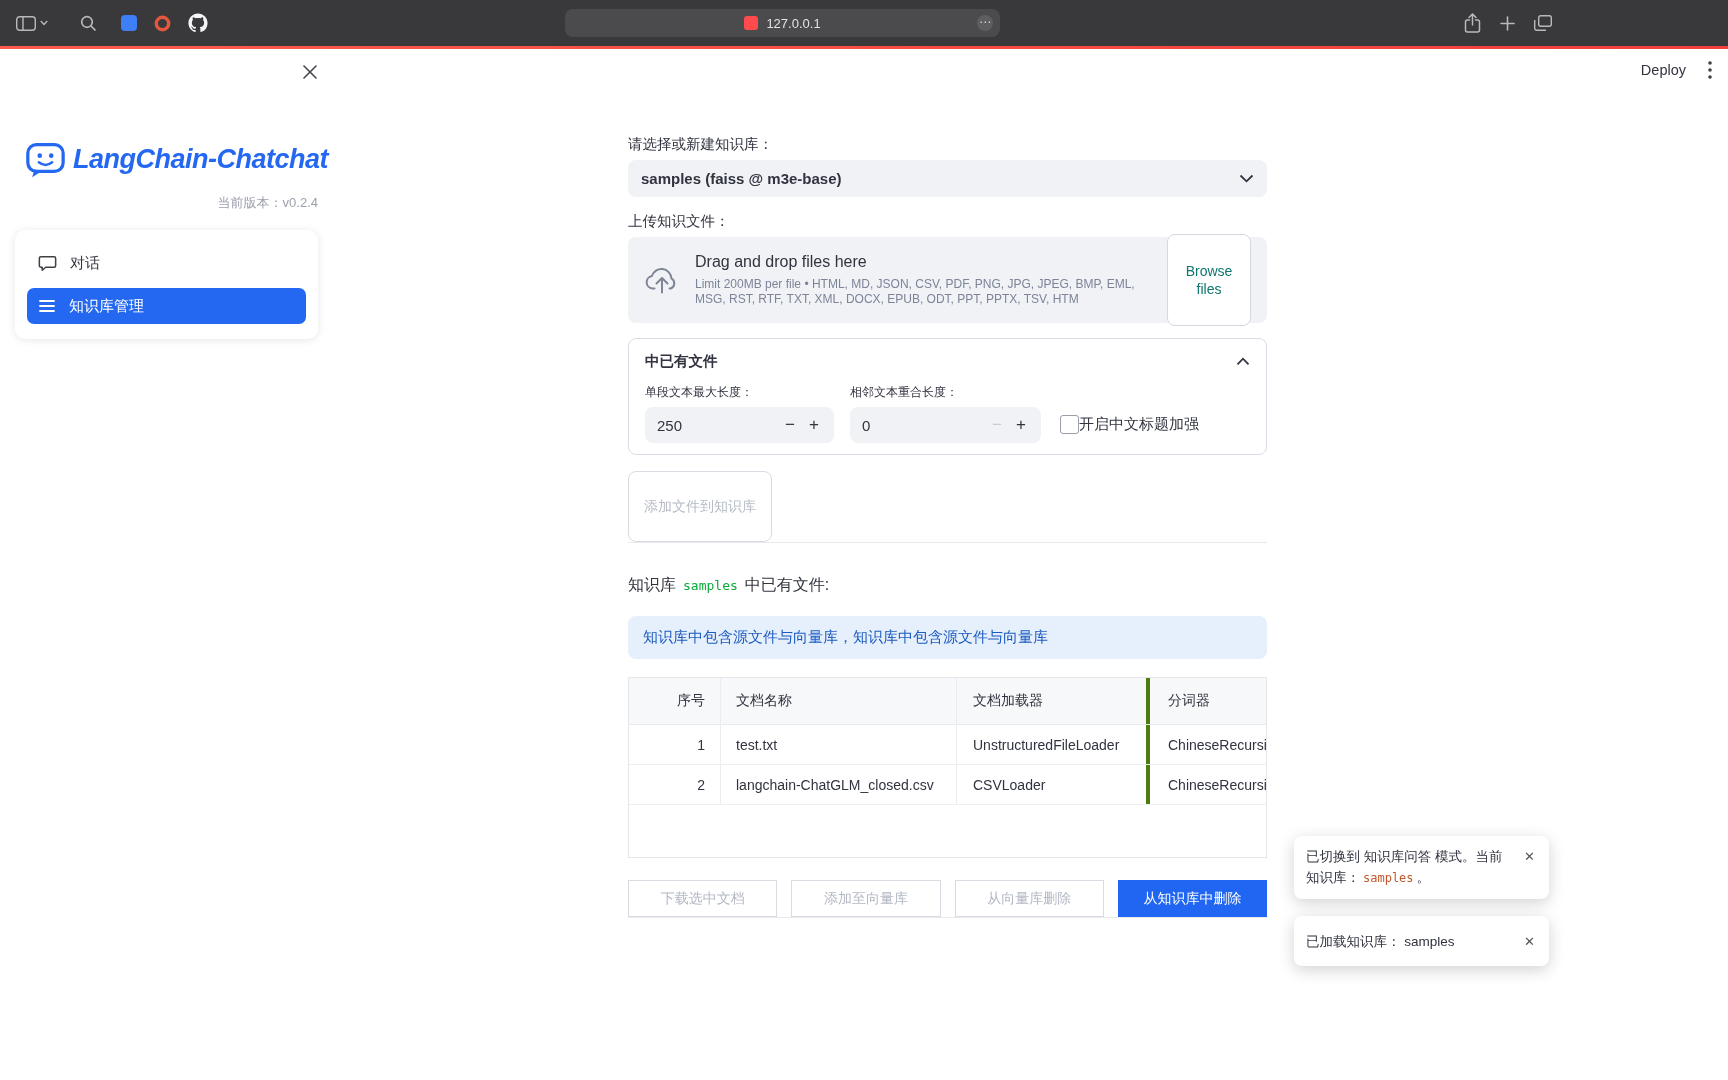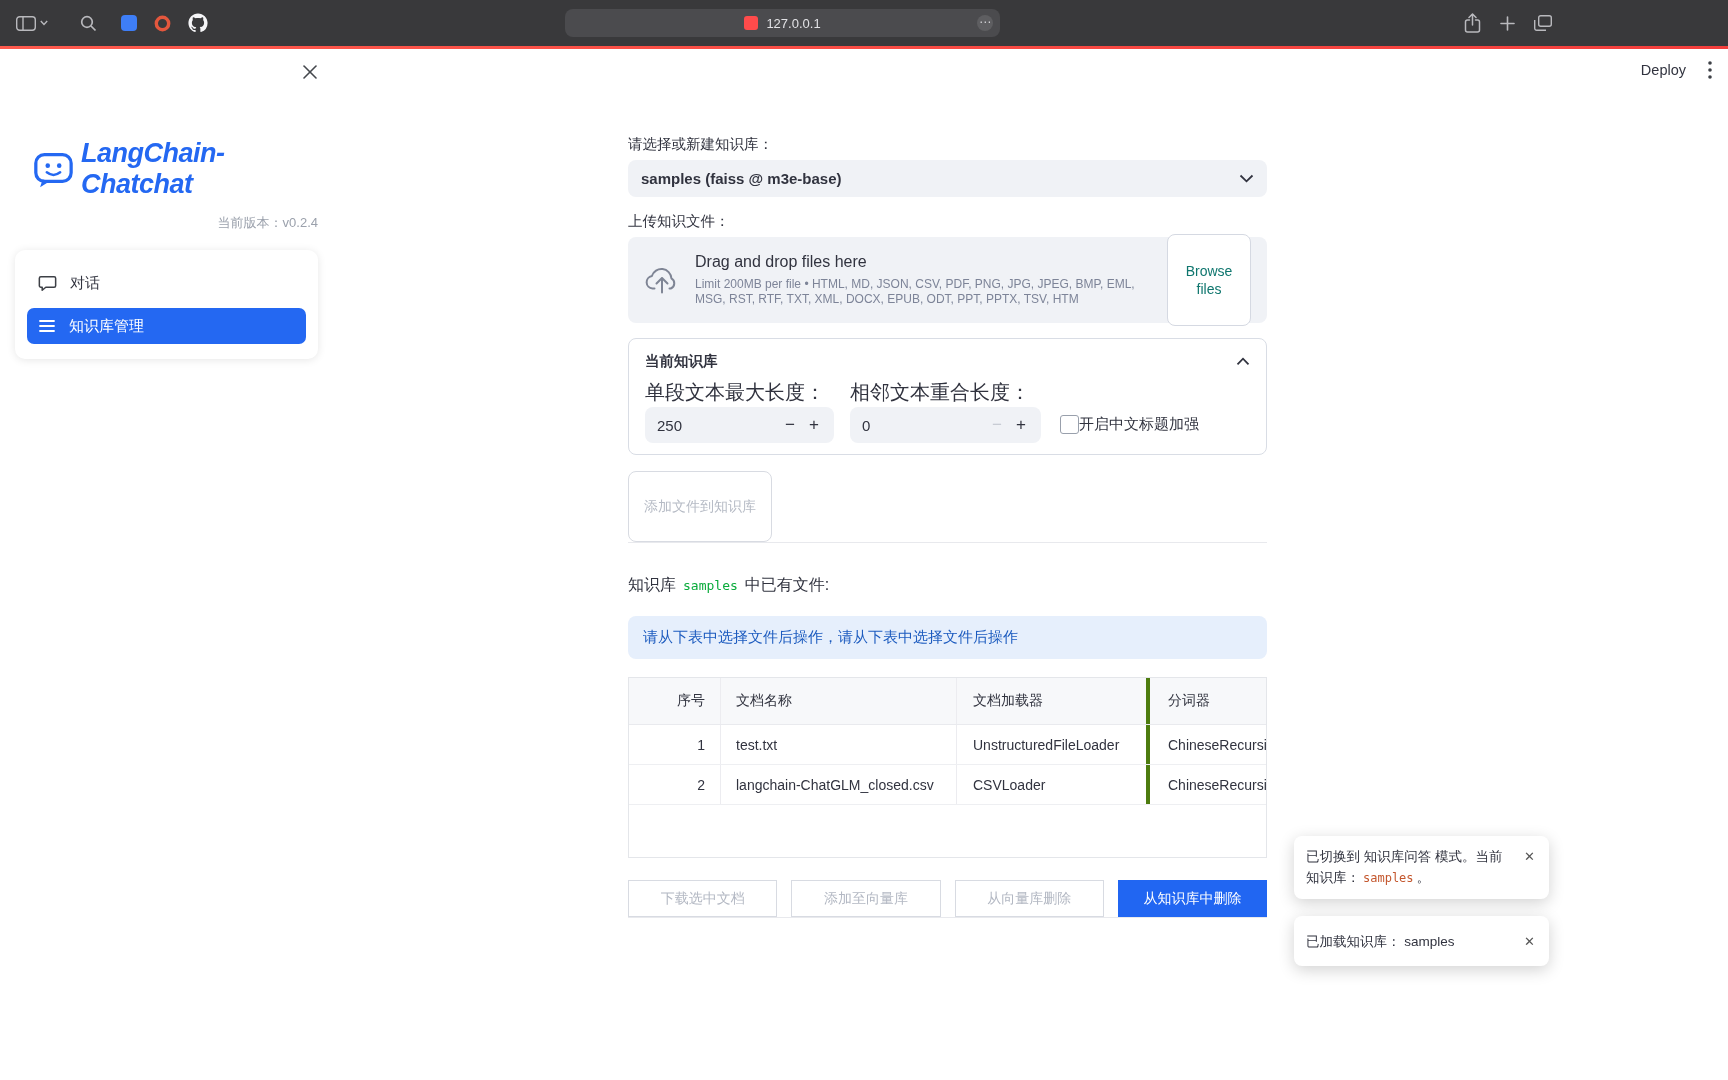--- a/index.html
+++ b/index.html
@@ -17,21 +17,21 @@
   .chrome-right{position:absolute;right:176px;top:0;height:46px;display:flex;align-items:center;gap:19px;}
   .decoration{position:absolute;top:46px;left:0;width:100%;height:3px;background:linear-gradient(90deg,#ff5a4d,#f43e3c);}
 
   
   .app-toolbar{position:absolute;top:52px;right:0;height:36px;display:flex;align-items:center;gap:22px;padding-right:16px;z-index:3;}
   .deploy{font-size:14.5px;color:#31333f;cursor:pointer;}
 
   
   .sidebar{position:absolute;top:49px;left:0;width:333px;bottom:0;background:#ffffff;z-index:4;}
   .close-sb{position:absolute;top:13px;right:13px;width:20px;height:20px;display:flex;align-items:center;justify-content:center;cursor:pointer;}
-  .logo-row{margin-top:89px;padding-left:32px;display:flex;align-items:center;gap:7px;}
+  .logo-row{margin-top:89px;padding-left:24px;display:flex;align-items:center;gap:7px;}
   .logo-text{font-size:27px;font-weight:bold;font-style:italic;color:#2468f2;letter-spacing:-0.5px;}
   .version{margin-top:14px;padding-right:15px;text-align:right;font-size:13px;color:#9ba1ac;}
   .nav-card{margin:18px 15px 0 15px;background:#fff;border-radius:10px;box-shadow:0 1px 8px rgba(0,0,0,0.10);padding:15px 12px;}
   .nav-item{height:36px;border-radius:7px;display:flex;align-items:center;gap:13px;padding:0 11px;font-size:15px;color:#31333f;cursor:pointer;}
   .nav-item + .nav-item{margin-top:7px;}
   .nav-item.active{background:#2468f2;color:#fff;}
 
   
   .content{position:absolute;left:628px;top:49px;width:639px;}
   .field-label{margin-top:0;font-size:14.5px;color:#31333f;line-height:17px;}
@@ -44,21 +44,21 @@
   .up-title{font-size:16px;color:#31333f;}
   .up-limit{margin-top:6px;font-size:12px;line-height:15px;color:#7d8498;max-width:482px;}
   .browse-btn{flex:0 0 auto;width:66px;min-height:52px;background:#fff;border:1px solid #d5d9e2;border-radius:8px;font-size:14px;color:#0f766e;display:flex;align-items:center;justify-content:center;text-align:center;line-height:18px;padding:19px 8px;cursor:pointer;}
 
   .expander{margin-top:15px;border:1px solid #d9dde5;border-radius:8px;padding:13px 16px 15px;height:117px;box-sizing:border-box;}
   .exp-head{display:flex;align-items:center;cursor:pointer;}
   .exp-title{flex:1;font-size:14.5px;font-weight:bold;color:#31333f;}
   .exp-body{margin-top:13px;display:flex;align-items:flex-start;}
   .num-group{width:189px;}
   .num-group + .num-group{margin-left:16px;width:191px;}
-  .num-label{font-size:20px;color:#31333f;line-height:17px;}
+  .num-label{font-size:12px;color:#31333f;line-height:17px;}
   .num-input{margin-top:6px;height:36px;background:#f0f2f6;border-radius:8px;display:flex;align-items:center;padding:0 8px 0 12px;}
   .num-val{flex:1;font-size:15px;color:#31333f;}
   .step{width:24px;text-align:center;font-size:17px;color:#31333f;cursor:pointer;}
   .step.dim{color:#c6cad3;}
   .chk-wrap{margin-left:19px;margin-top:31px;display:flex;align-items:center;cursor:pointer;}
   .chk-box{width:17px;height:17px;border:1.6px solid #99a0ac;border-radius:3px;background:#fff;}
   .chk-label{font-size:15px;color:#31333f;}
 
   .add-btn{margin-top:16px;display:inline-flex;height:35px;align-items:center;padding:17px 15px;background:#fff;border:1px solid #d8dbe2;border-radius:8px;font-size:14px;color:#b6bbc5;cursor:default;}
 
@@ -242,21 +242,21 @@
       </span>
       <div class="up-texts">
         <div class="up-title">Drag and drop files here</div>
         <div class="up-limit">Limit 200MB per file • HTML, MD, JSON, CSV, PDF, PNG, JPG, JPEG, BMP, EML, MSG, RST, RTF, TXT, XML, DOCX, EPUB, ODT, PPT, PPTX, TSV, HTM</div>
       </div>
       <div class="browse-btn">Browse files</div>
     </div>
 
     <div class="expander">
       <div class="exp-head">
-        <span class="exp-title">当前知识库</span>
+        <span class="exp-title">中已有文件</span>
         <span class="ci">
           <svg width="14" height="9" viewBox="0 0 14 9" fill="none" stroke="#31333f" stroke-width="1.8">
               <polyline points="1.5,7.3 7,1.7 12.5,7.3"></polyline>
             </svg>
         </span>
       </div>
       <div class="exp-body">
         <div class="num-group">
           <div class="num-label">单段文本最大长度：</div>
           <div class="num-input">
@@ -283,21 +283,21 @@
     <div class="add-btn">添加文件到知识库</div>
 
     <hr class="div hr1">
 
     <div class="files-heading">
       <span>知识库</span>
       <span class="code-green">samples</span>
       <span>中已有文件:</span>
     </div>
 
-    <div class="infobox">请从下表中选择文件后操作，请从下表中选择文件后操作</div>
+    <div class="infobox">知识库中包含源文件与向量库，知识库中包含源文件与向量库</div>
 
     <div class="tbl">
       <div class="trow thead">
         <div class="tc c1">序号</div>
         <div class="tc c2">文档名称</div>
         <div class="tc c3">文档加载器</div>
         <div class="tc c4">分词器</div>
       </div>
       <div class="trow tdata">
         <div class="tc c1">1</div>

